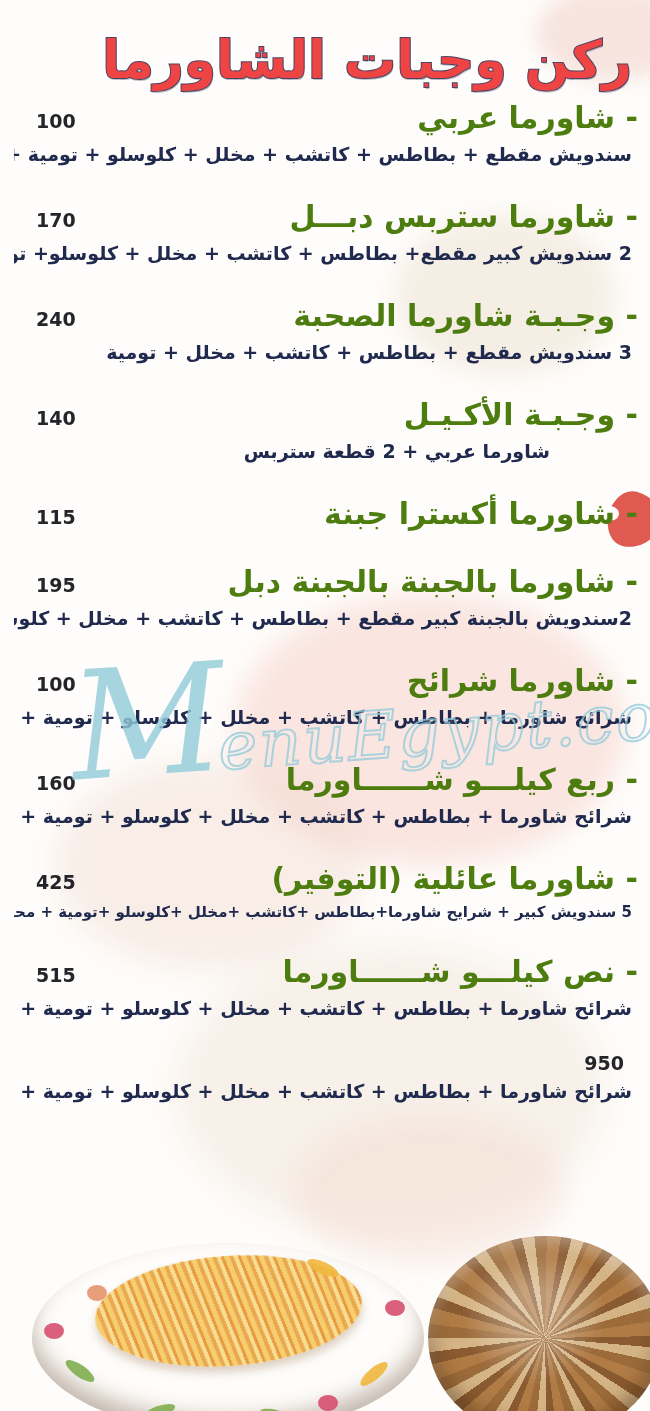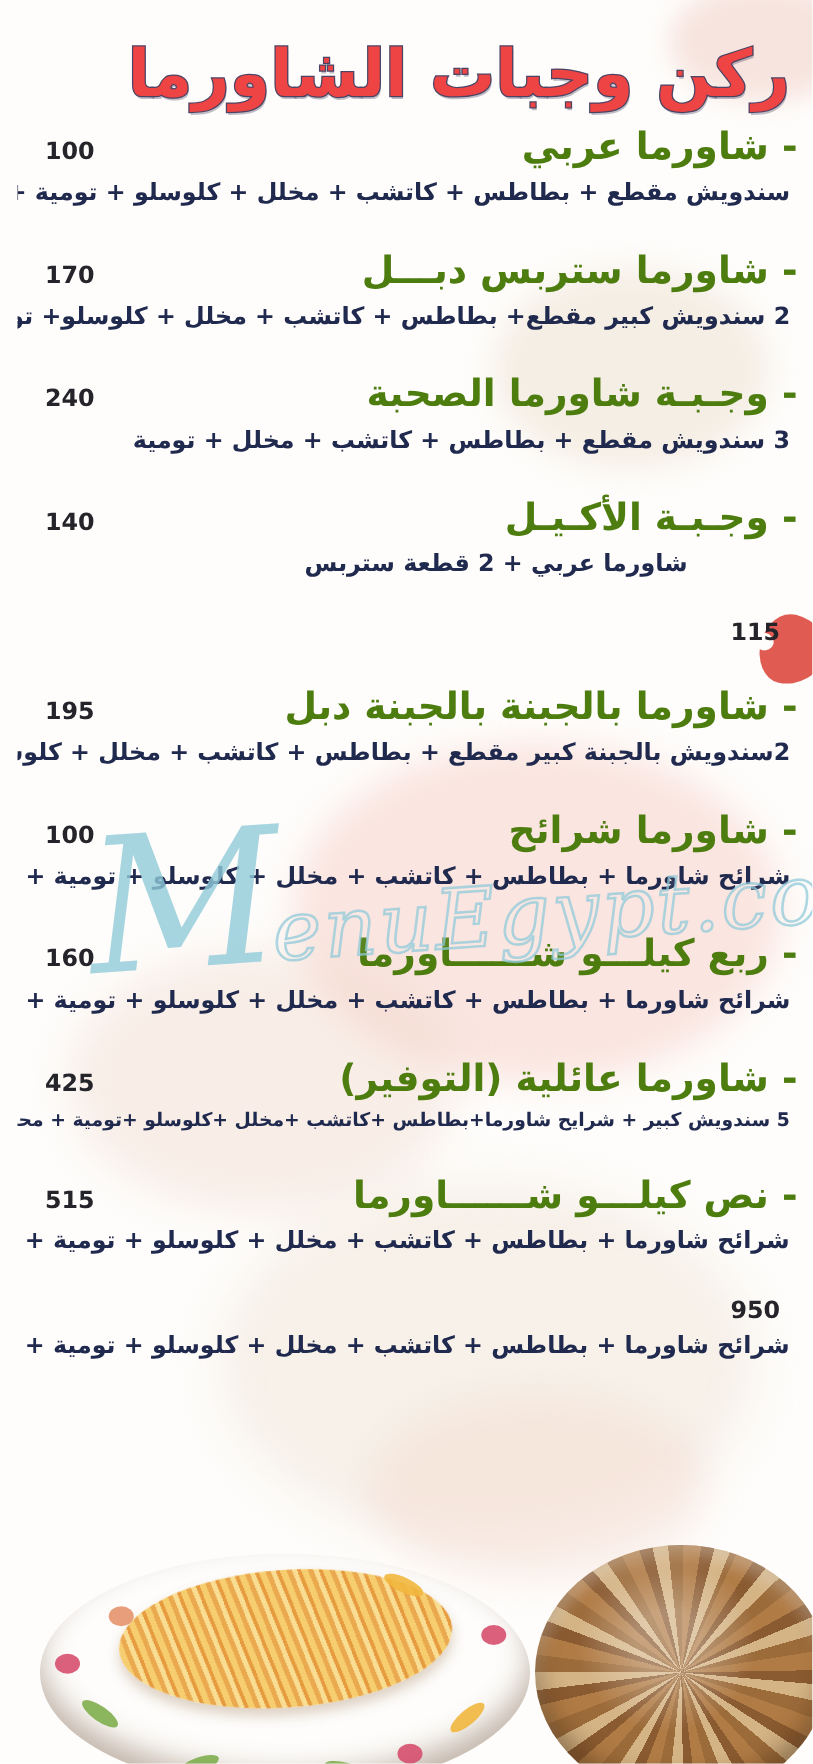--- a/index.html
+++ b/index.html
@@ -157,20 +157,21 @@
     </div>
       <div class="menu-item">
       <div class="item-head">
         <span class="item-name">- وجـبـة الأكـيـل</span>
         <span class="item-price">140</span>
       </div>
       <div class="item-desc">شاورما عربي + 2 قطعة ستربس</div>
     </div>
       <div class="menu-item">
       <div class="item-head">
+        <span class="item-name">- شاورما أكسترا جبنة</span>
         <span class="item-price">115</span>
       </div>
     </div>
       <div class="menu-item">
       <div class="item-head">
         <span class="item-name">- شاورما بالجبنة بالجبنة دبل</span>
         <span class="item-price">195</span>
       </div>
       <div class="item-desc">2سندويش بالجبنة كبير مقطع + بطاطس + كاتشب + مخلل + كلوسلو + تومية</div>
     </div>

